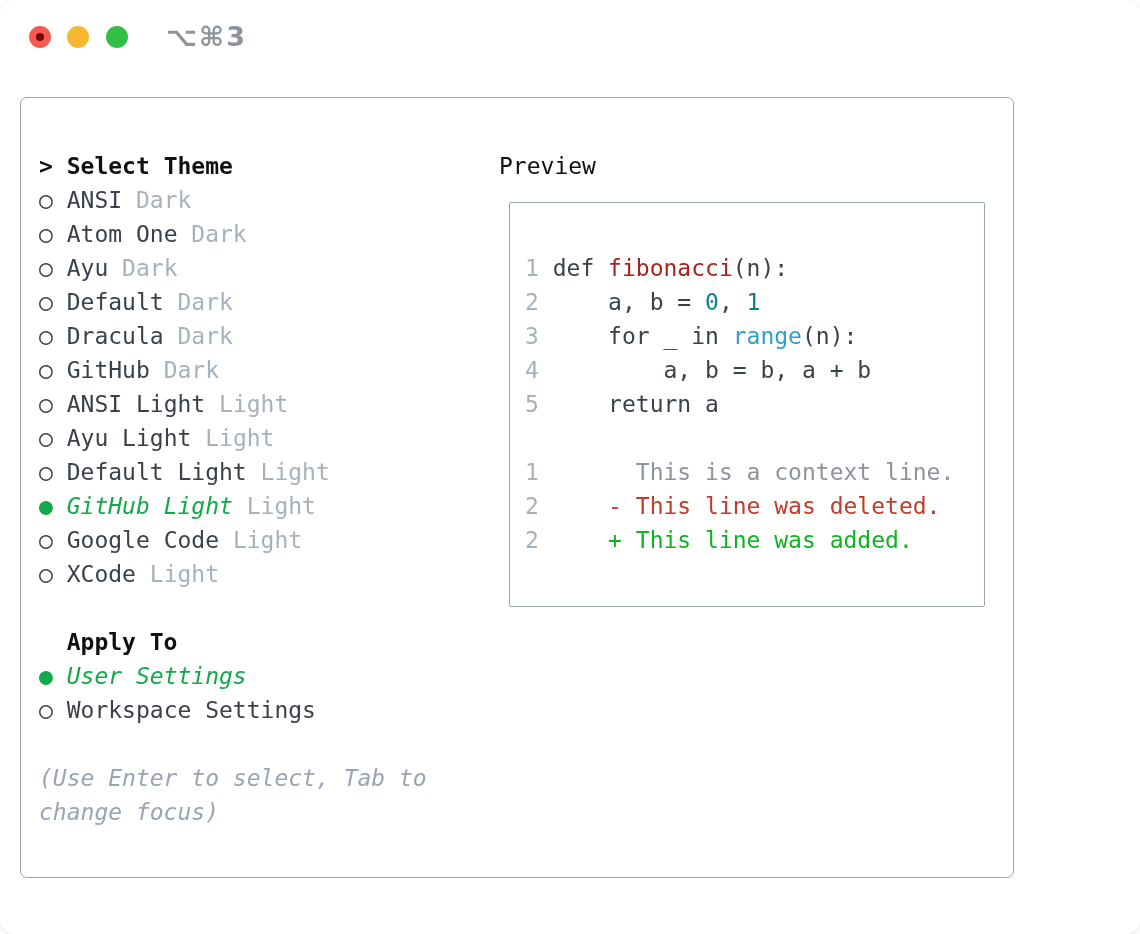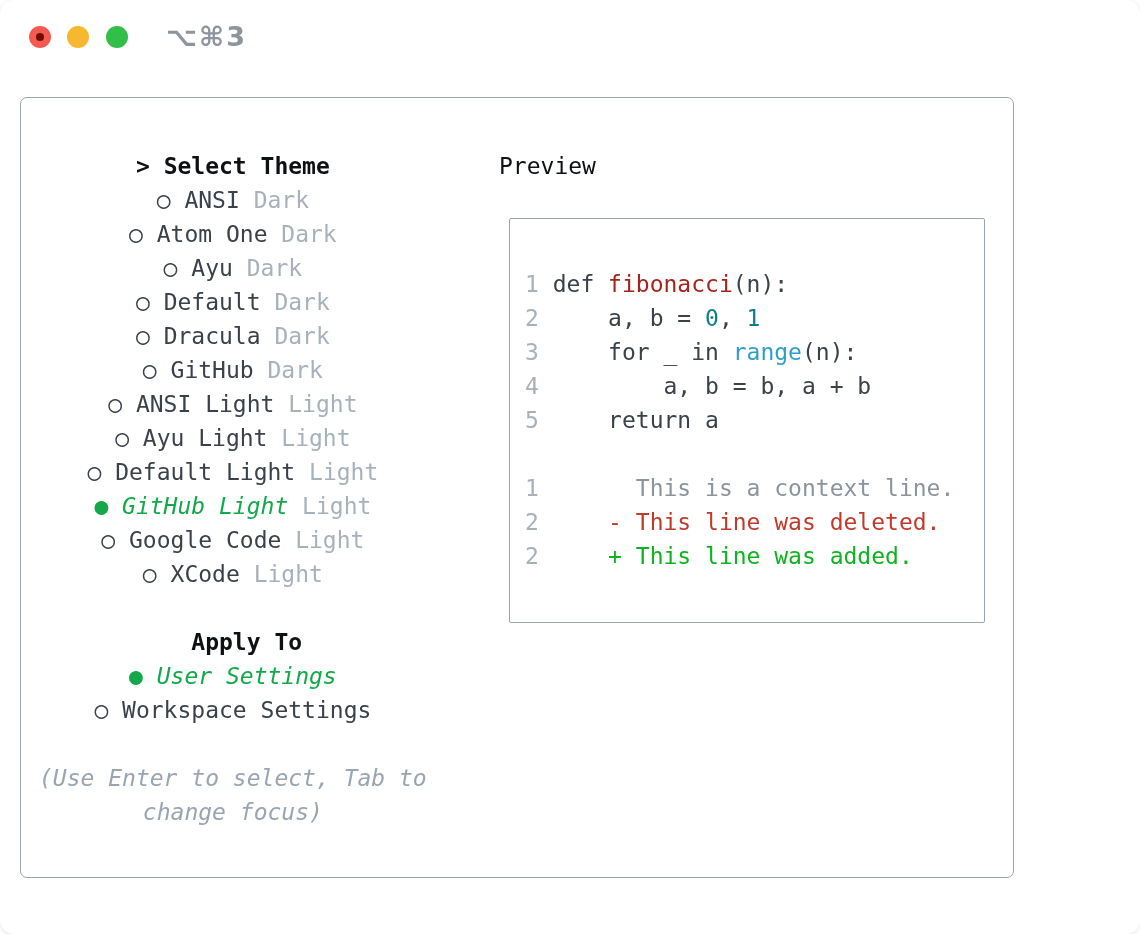--- a/index.html
+++ b/index.html
@@ -33,41 +33,41 @@
     border: 1.5px solid var(--border-gray);
     border-radius: 7px; background: #fff;
   }
 
   
   .left-col {
     position: absolute; left: 18px; top: 51px;
     font-size: 23px; line-height: 34px; white-space: pre;
     color: var(--item-ink);
   }
-  .row { height: 34px; white-space: pre; text-align: center; }
+  .row { height: 34px; white-space: pre; }
   .hdr { font-weight: bold; color: var(--header-ink); }
   .cursor { font-weight: bold; color: var(--header-ink); }
   .marker { color: var(--item-ink); }
   .marker.sel { color: var(--selection-green); }
   .opt-label { color: var(--item-ink); }
   .opt-label.sel { color: var(--selection-green); font-style: italic; }
   .variant { color: var(--muted-gray); }
   .help-line { color: var(--help-gray); font-style: italic; }
 
   
   .preview-header {
     position: absolute; left: 478px; top: 51px;
     font-size: 23px; line-height: 34px; font-weight: normal;
     color: var(--header-ink); white-space: pre;
   }
   .preview-box {
     position: absolute; left: 488px; top: 104px;
     width: 474px; height: 403px;
     border: 1.5px solid var(--border-gray);
-    border-radius: 2px; background: #fff; margin-top: 16px;
+    border-radius: 2px; background: #fff;
   }
   .code-area {
     position: absolute; left: 15px; top: 48px;
     font-size: 23px; line-height: 34px; white-space: pre;
   }
   .cline { height: 34px; white-space: pre; }
   .ln { color: var(--line-number-gray); }
 </style>
 </head>
 <body>

